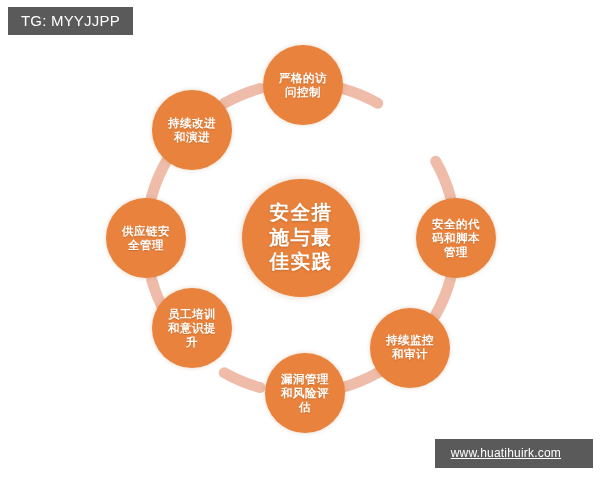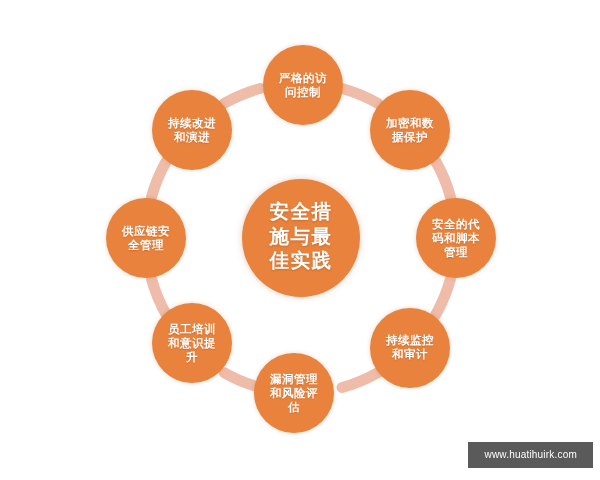--- a/index.html
+++ b/index.html
@@ -39,22 +39,23 @@
   }
   #badge-tg {
     left: 8px;
     top: 7px;
     padding: 5px 13px 6px 13px;
     font-size: 15px;
   }
   #badge-site {
     right: 7px;
     bottom: 12px;
-    padding: 7px 16px 8px 16px;
-    font-size: 10px;
+    padding: 7px 32px 8px 16px;
+    font-size: 12px;
+    text-decoration: underline;
   }
 
   
   #diagram {
     position: absolute;
     left: 0;
     top: 0;
     width: 600px;
     height: 412px;
     z-index: 10;
@@ -107,21 +108,20 @@
     width: 118px;
     height: 118px;
     background: #e8823c;
     box-shadow: 0 0 6px rgba(180,110,60,0.35);
   }
   #node-center .label {
     font-size: 19.5px;
     line-height: 1.28;
     letter-spacing: 1.5px;
     text-shadow: 0 1px 2px rgba(150,80,30,0.40);
-    font-family: Liberation Mono, monospace;
   }
 
   
   .pos { transform: translate(-50%, -50%); }
 </style>
 </head>
 <body>
 
 <div id="canvas">
 
@@ -137,52 +137,52 @@
           <path d="M 166.31 314.71 A 155 155 0 0 1 151.52 279.00" stroke="#efbca9" stroke-width="11" stroke-linecap="round" fill="none"></path>
           <path d="M 151.52 197.00 A 155 155 0 0 1 166.31 161.29" stroke="#efbca9" stroke-width="11" stroke-linecap="round" fill="none"></path>
           <path d="M 224.29 103.31 A 155 155 0 0 1 260.00 88.52" stroke="#efbca9" stroke-width="11" stroke-linecap="round" fill="none"></path>
         </g>
     </svg>
 
     <div class="node node-outer pos" style="left:303px; top:85px;">
       <span class="label">严格的访<br>问控制</span>
     </div>
 
-    <div class="node node-outer pos" style="left:410px; top:130px;">
-      <span class="label">加密和数<br>据保护</span>
-    </div>
 
     <div class="node node-outer pos" style="left:456px; top:238px;">
       <span class="label">安全的代<br>码和脚本<br>管理</span>
     </div>
 
     <div class="node node-outer pos" style="left:410px; top:348px;font-family:Liberation Mono, monospace;">
       <span class="label">持续监控<br>和审计</span>
     </div>
 
-    <div class="node node-outer pos" style="left:294px; top:393px;text-align:center;">
+    <div class="node node-outer pos" style="left:305px; top:393px;text-align:center;">
       <span class="label">漏洞管理<br>和风险评<br>估</span>
     </div>
 
-    <div class="node node-outer pos" style="left:192px; top:343px;">
+    <div class="node node-outer pos" style="left:192px; top:328px;">
       <span class="label">员工培训<br>和意识提<br>升</span>
     </div>
 
     <div class="node node-outer pos" style="left:146px; top:238px;">
       <span class="label">供应链安<br>全管理</span>
     </div>
 
     <div class="node node-outer pos" style="left:192px; top:130px;">
       <span class="label">持续改进<br>和演进</span>
     </div>
 
     <div class="node pos" id="node-center" style="left:301px; top:238px;">
       <span class="label">安全措<br>施与最<br>佳实践</span>
     </div>
 
   </div>
 
+  <div class="badge" id="badge-tg">
+    <span>TG: MYYJJPP</span>
+  </div>
 
   <div class="badge" id="badge-site">
     <span>www.huatihuirk.com</span>
   </div>
 
 </div>
 
 </body></html>

